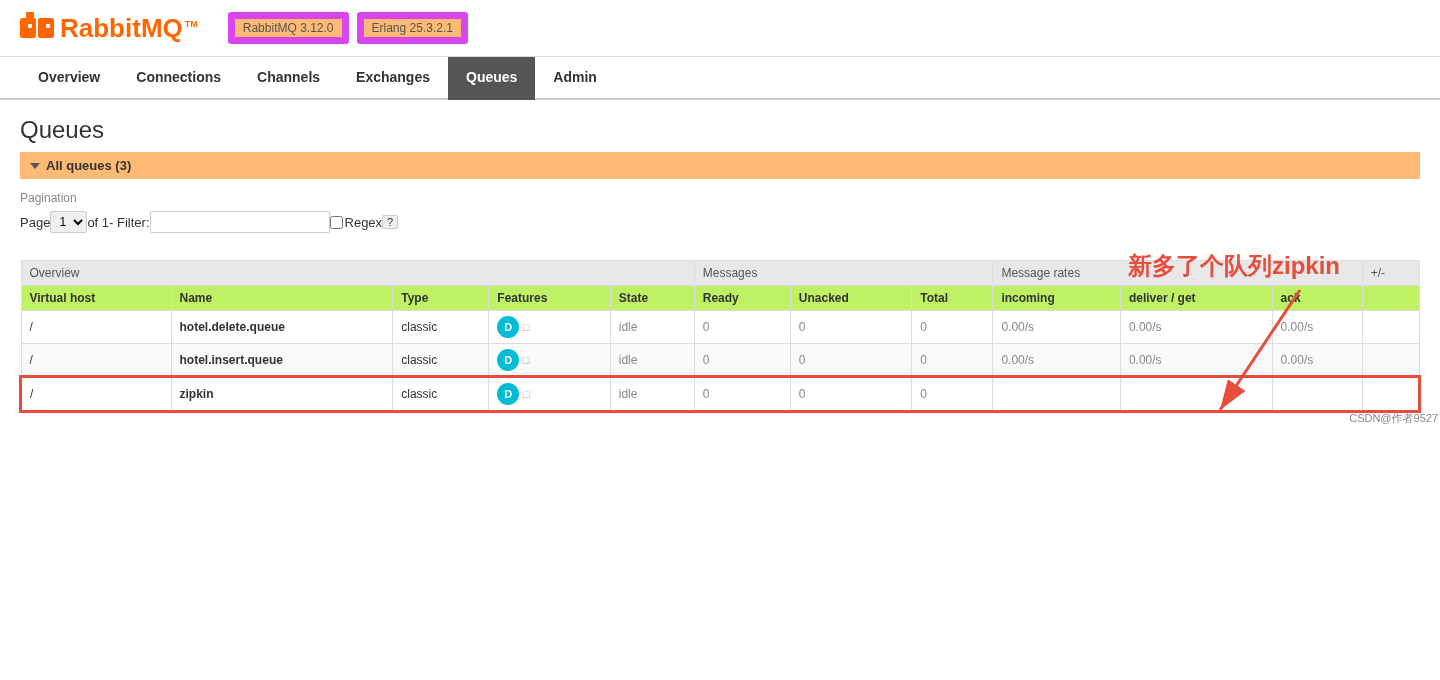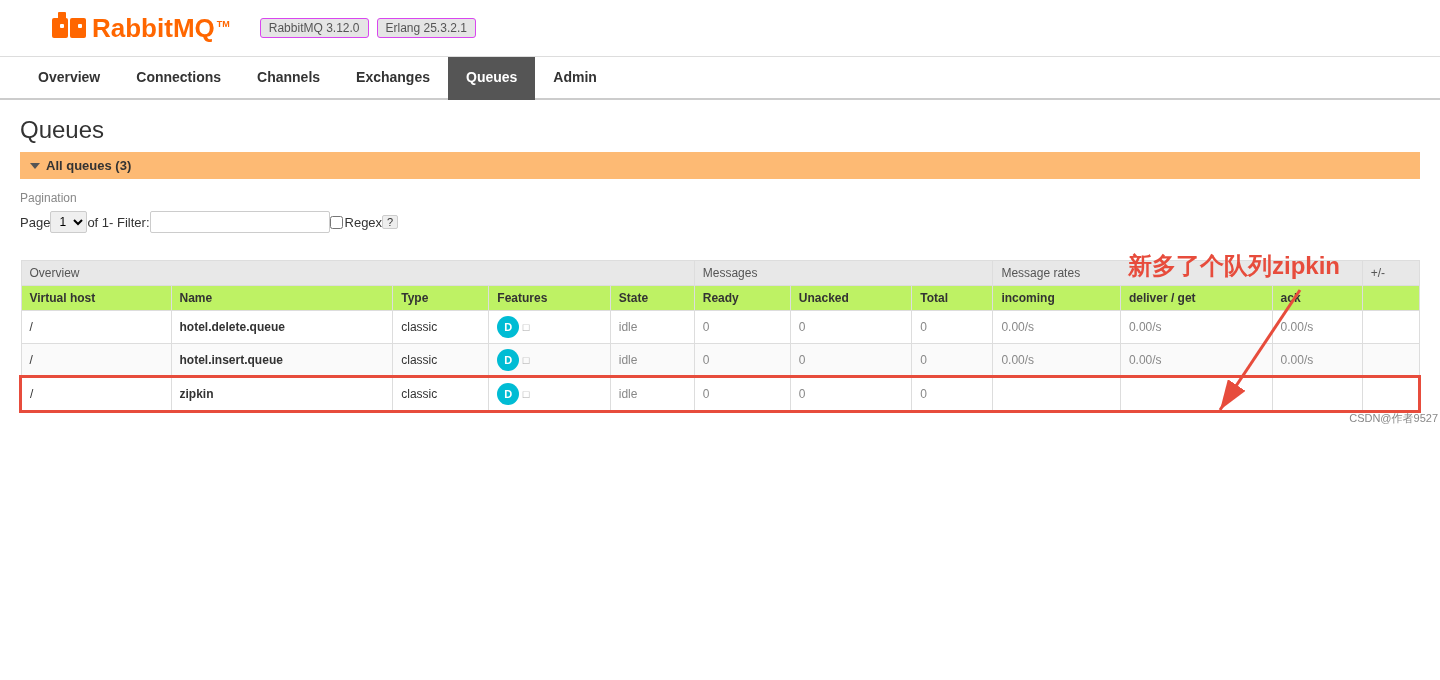--- a/index.html
+++ b/index.html
@@ -10,21 +10,20 @@
       display: flex;
       align-items: center;
       padding: 10px 20px;
       background: #fff;
       border-bottom: 1px solid #ddd;
     }
     .logo {
       display: flex;
       align-items: center;
       margin-right: 20px;
-      margin-left: 32px;
     }
     .logo-icon {
       width: 36px;
       height: 36px;
       margin-right: 4px;
     }
     .logo-text {
       font-size: 26px;
       font-weight: bold;
       color: #333;
@@ -35,22 +34,22 @@
       color: #999;
       vertical-align: super;
       margin-left: 2px;
     }
     .version-badges {
       display: flex;
       gap: 8px;
       margin-left: 10px;
     }
     .badge {
-      background: #e5e5e5;
-      border: 1px solid #d946ef;
+      background: #fdba74;
+      border: 7px solid #d946ef;
       border-radius: 3px;
       padding: 2px 8px;
       font-size: 12px;
       color: #555;
     }
 
     
     .nav {
       display: flex;
       align-items: center;

